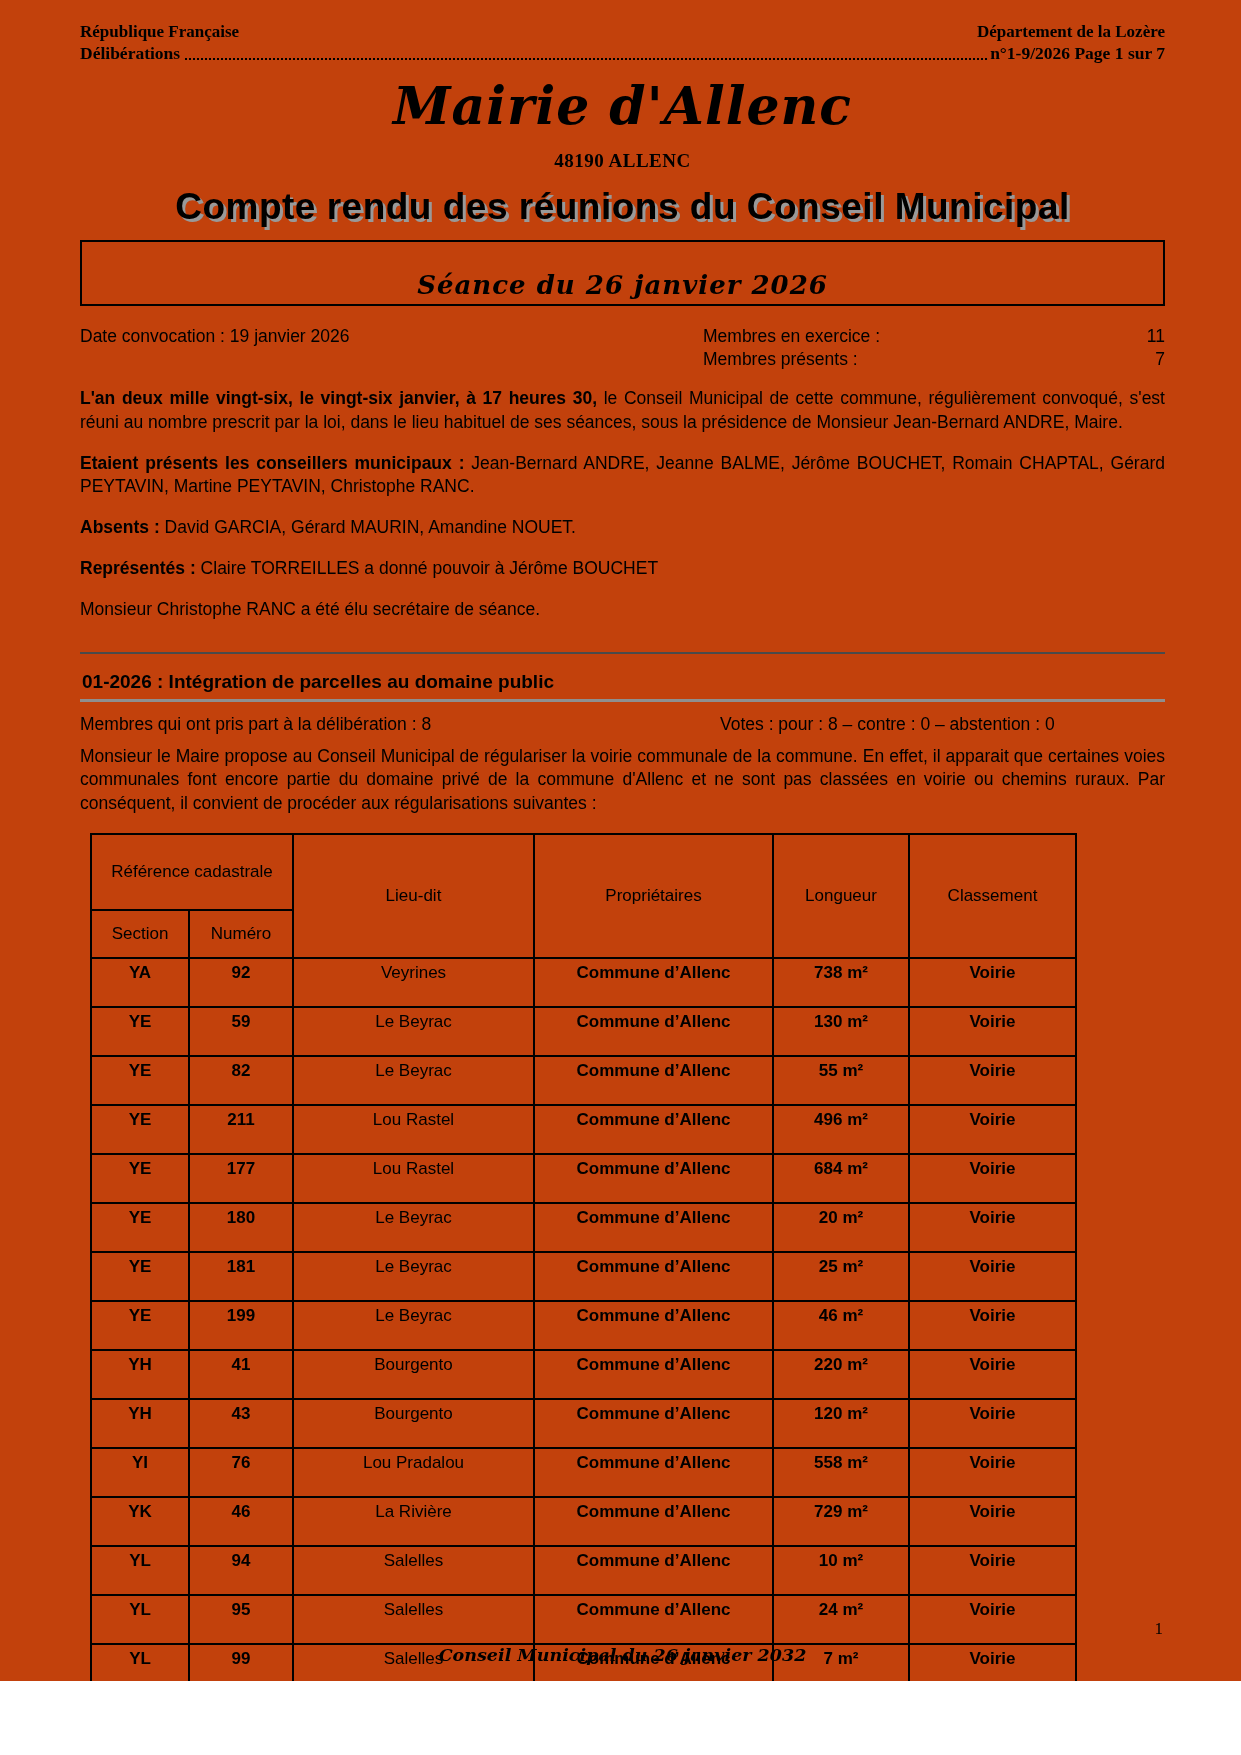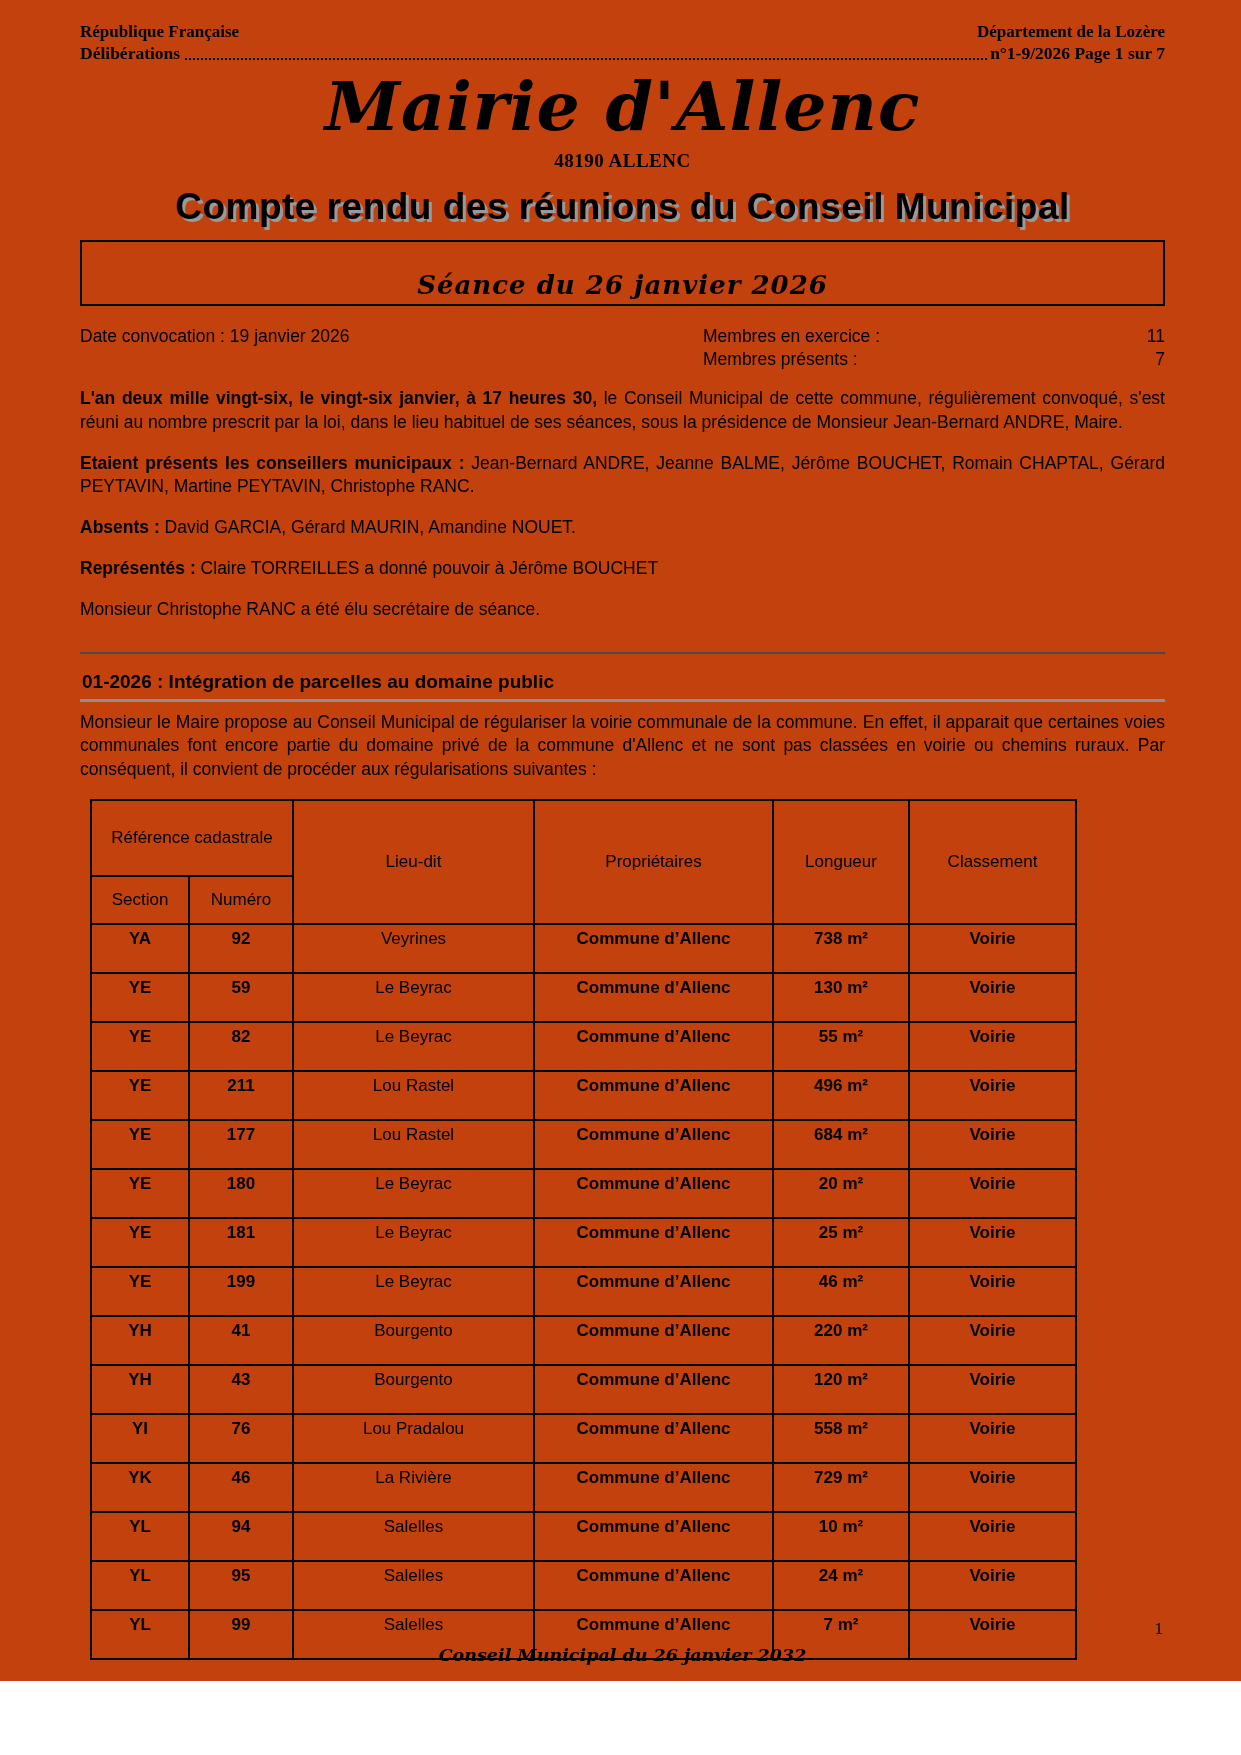--- a/index.html
+++ b/index.html
@@ -24,21 +24,21 @@
     font-weight:bold;font-size:17.5px;line-height:21px;
     margin-top:1px;
   }
   .leader{flex:1;border-bottom:2.5px dotted #000;margin:0 3px 4px 5px;}
   
   .script{
     font-family:"DejaVu Serif","Liberation Serif",serif;
     font-style:italic;font-weight:bold;
   }
   .mairie{
-    text-align:center;font-size:68px;line-height:72px;
+    text-align:center;font-size:52px;line-height:72px;
     margin-top:6px;letter-spacing:1px;
   }
   .postal{
     text-align:center;font-family:"Liberation Serif",serif;
     font-weight:bold;font-size:19px;margin-top:8px;letter-spacing:.5px;
   }
   .main-title{
     margin:12px auto 0;max-width:950px;
     text-align:center;
     font-weight:900;font-size:37px;line-height:46px;
@@ -142,20 +142,24 @@
   <p class="para"><span class="lead">Etaient présents les conseillers municipaux :</span><span> Jean-Bernard ANDRE, Jeanne BALME, Jérôme BOUCHET, Romain CHAPTAL, Gérard PEYTAVIN, Martine PEYTAVIN, Christophe RANC.</span></p>
 
   <p class="para"><span class="lead">Absents :</span><span> David GARCIA, Gérard MAURIN, Amandine NOUET.</span></p>
 
   <p class="para"><span class="lead">Représentés :</span><span> Claire TORREILLES a donné pouvoir à Jérôme BOUCHET</span></p>
 
   <p class="para">Monsieur Christophe RANC a été élu secrétaire de séance.</p>
 
   <div class="delib-heading">01-2026 : Intégration de parcelles au domaine public</div>
 
+  <div class="votes-row">
+    <span class="left">Membres qui ont pris part à la délibération : 8</span>
+    <span>Votes : pour : 8 – contre : 0 – abstention : 0</span>
+  </div>
 
   <p class="para">Monsieur le Maire propose au Conseil Municipal de régulariser la voirie communale de la commune. En effet, il apparait que certaines voies communales font encore partie du domaine privé de la commune d'Allenc et ne sont pas classées en voirie ou chemins ruraux. Par conséquent, il convient de procéder aux régularisations suivantes :</p>
 
   <table class="parcels">
     <colgroup>
       <col style="width:98px">
         <col style="width:104px">
         <col style="width:241px">
       <col style="width:239px">
         <col style="width:136px">

